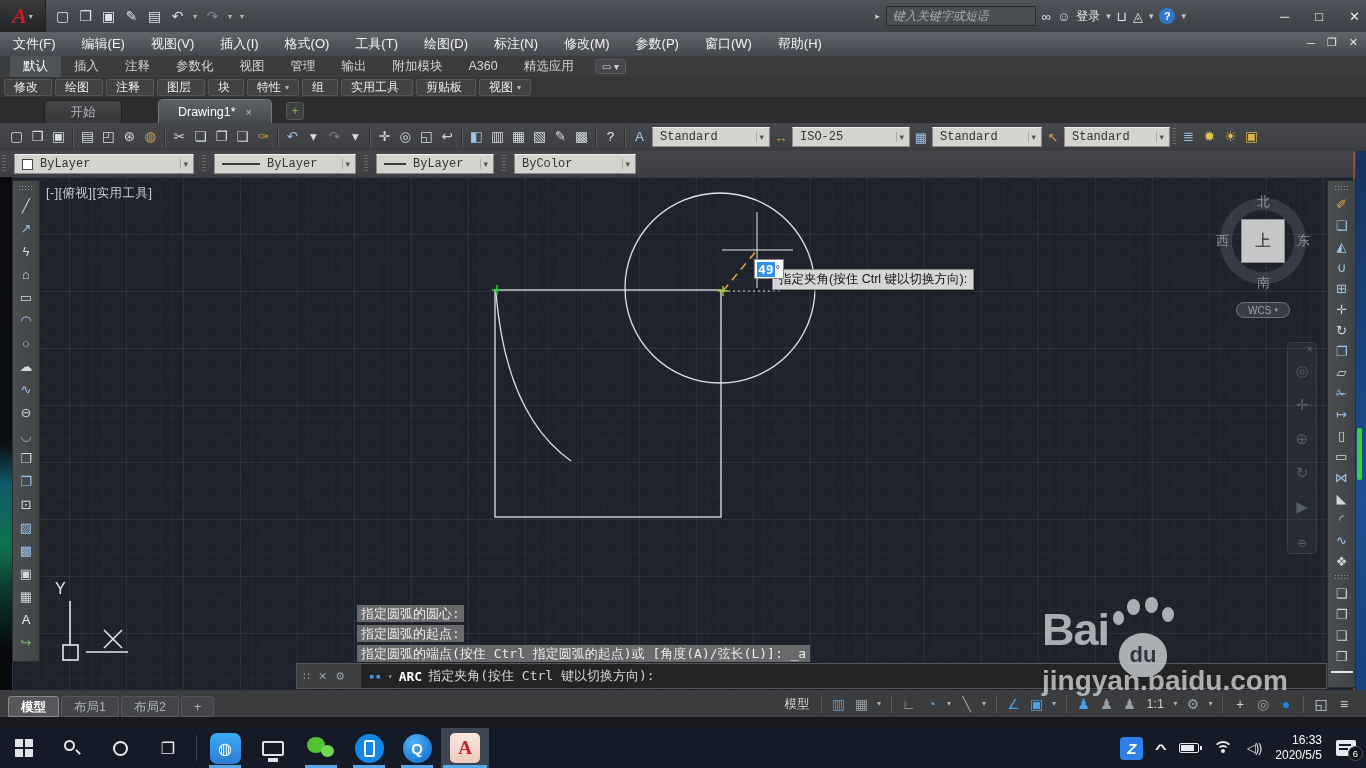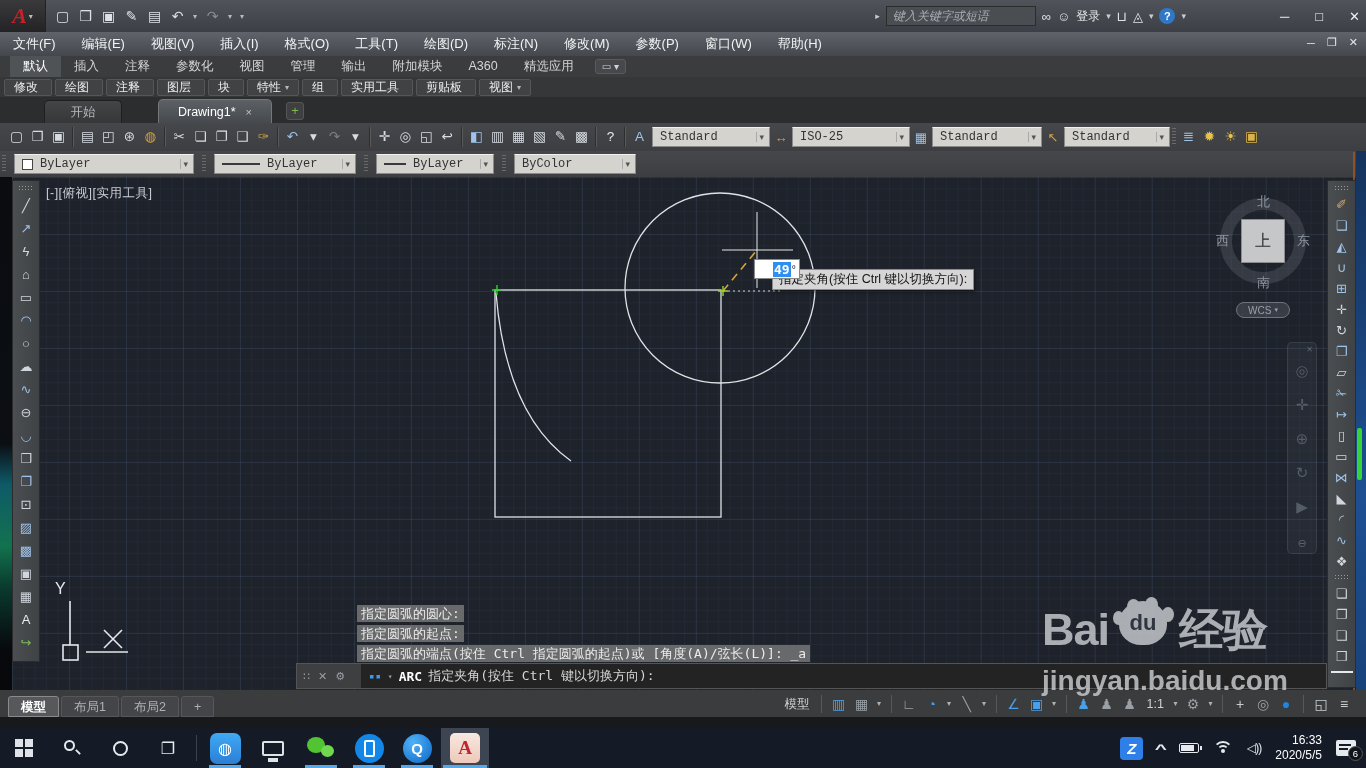--- a/index.html
+++ b/index.html
@@ -85,21 +85,21 @@
   #vc-top{left:1241px;top:219px;width:44px;height:44px;background:#c5c7c9;border:1px solid #8c8c8c;color:#2b2b2b;font-size:16px;display:flex;align-items:center;justify-content:center;}
   .vc-lbl{color:#8f959e;font-size:13px;}
   #vc-wcs{left:1236px;top:302px;width:54px;height:16px;background:rgba(150,155,165,.22);border:1px solid #6f747c;border-radius:8px;color:#9aa0a8;font-size:10px;display:flex;align-items:center;justify-content:center;gap:3px;}
   
   #navbar{left:1287px;top:342px;width:30px;height:212px;background:rgba(140,150,165,.08);border:1px solid rgba(150,160,175,.16);border-radius:5px;display:flex;flex-direction:column;align-items:center;padding-top:2px;}
   #navbar .x{align-self:flex-end;color:rgba(170,180,195,.4);font-size:8px;margin-right:3px;}
   #navbar .ni{color:rgba(170,180,195,.35);font-size:15px;height:34px;line-height:34px;}
   #navbar .minus{margin-top:auto;color:rgba(170,180,195,.4);font-size:11px;height:16px;}
   
   #dyninput{left:754px;top:259px;height:20px;background:#fff;border:1px solid #888;display:flex;align-items:center;padding:0 2px;z-index:41;font-family:"DejaVu Sans Mono",monospace;}
-  #dyninput .sel{background:#2f8fef;color:#fff;font-size:13px;font-weight:bold;padding:0 1px;margin-left:16px;}
+  #dyninput .sel{background:#2f8fef;color:#fff;font-size:13px;font-weight:bold;padding:0 1px;}
   #dyninput .deg{color:#333;font-size:10px;vertical-align:top;}
   #dyntip{left:772px;top:269px;height:21px;background:#d6d6d6;border:1px solid #8a8a8a;color:#141414;font-size:12.5px;line-height:19px;padding:0 6px;z-index:40;box-shadow:1px 2px 3px rgba(0,0,0,.45);}
   
   #history{left:357px;top:605px;display:flex;flex-direction:column;gap:3px;z-index:6;}
   #history .hline{align-self:flex-start;background:rgba(118,118,118,.85);color:#ebebeb;font-size:13px;font-family:"DejaVu Sans Mono","DejaVu Sans",monospace;padding:0 4px;line-height:17px;}
 
   
   #cmdbar{left:296px;top:663px;width:1031px;height:26px;background:#2c2c2c;border:1px solid #555;display:flex;align-items:stretch;z-index:7;}
   #cmdbar .left{width:64px;background:#3d3f41;display:flex;align-items:center;gap:8px;padding-left:6px;}
   #cmdbar .left .g{color:#9aa0a6;font-size:11px;}
@@ -163,21 +163,21 @@
   .notif i{position:absolute;left:3px;height:2px;background:#141a26;}
   .notif .l1{top:4px;width:12px;}
   .notif .l2{top:8px;width:9px;}
   .badge{position:absolute;right:-7px;bottom:-5px;width:15px;height:15px;border-radius:50%;background:#10131a;border:1px solid #555;color:#fff;font-size:9.5px;display:flex;align-items:center;justify-content:center;}
 
   
   #watermark{left:1042px;top:597px;width:330px;z-index:90;pointer-events:none;opacity:.8;color:#ced1d5;}
   #watermark .row{display:flex;align-items:center;gap:4px;}
   #watermark .big{font-size:45px;font-weight:bold;letter-spacing:-1px;}
   .paw{position:relative;width:62px;height:66px;}
-  .paw .pad{position:absolute;left:6px;top:4px;width:48px;height:44px;background:#ced1d5;border-radius:50% 50% 46% 46%;display:flex;align-items:center;justify-content:center;color:#333a46;font-size:22px;font-weight:bold;}
+  .paw .pad{position:absolute;left:6px;top:36px;width:48px;height:44px;background:#ced1d5;border-radius:50% 50% 46% 46%;display:flex;align-items:center;justify-content:center;color:#333a46;font-size:22px;font-weight:bold;}
   .paw .t{position:absolute;background:#ced1d5;border-radius:50%;}
   .paw .t1{left:0px;top:14px;width:11px;height:14px;}
   .paw .t2{left:14px;top:2px;width:13px;height:16px;}
   .paw .t3{left:32px;top:0px;width:13px;height:16px;}
   .paw .t4{left:49px;top:10px;width:12px;height:15px;}
   #watermark .url{font-size:28px;font-weight:bold;margin-top:2px;letter-spacing:0;}
 
   svg text{font-family:"Liberation Sans","DejaVu Sans",sans-serif;}
 </style>
 </head>
@@ -649,18 +649,17 @@
       <span class="big" data-name="watermark-bai">Bai</span>
       <div class="paw" data-name="baidu-paw-icon">
         <span class="t t1"></span>
           <span class="t t2"></span>
           <span class="t t3"></span>
           <span class="t t4"></span>
         <span class="pad">
             <span data-name="watermark-du">du</span>
           </span>
       </div>
-      <span class="big" data-name="watermark-brand">经验</span>
     </div>
     <div class="url" data-name="watermark-url">jingyan.baidu.com</div>
   </div>
 
 </div>
 
 </body></html>

